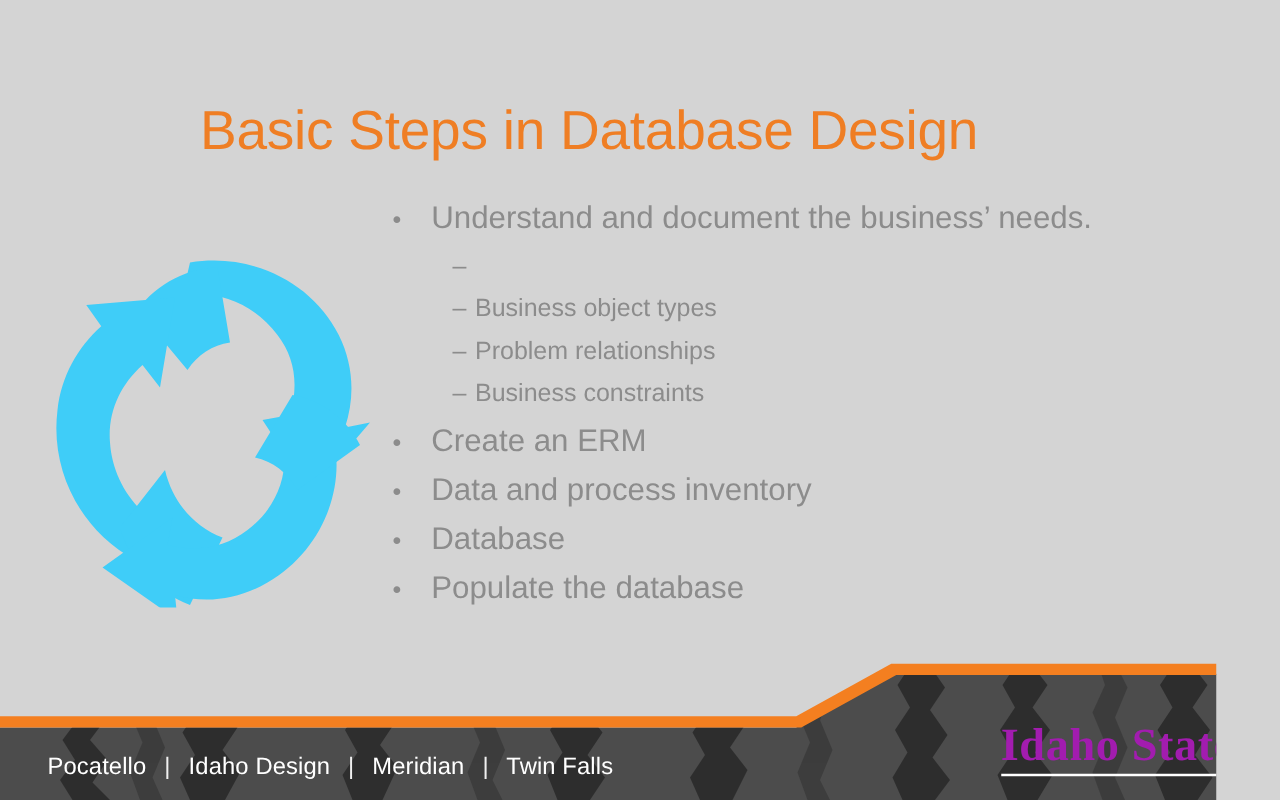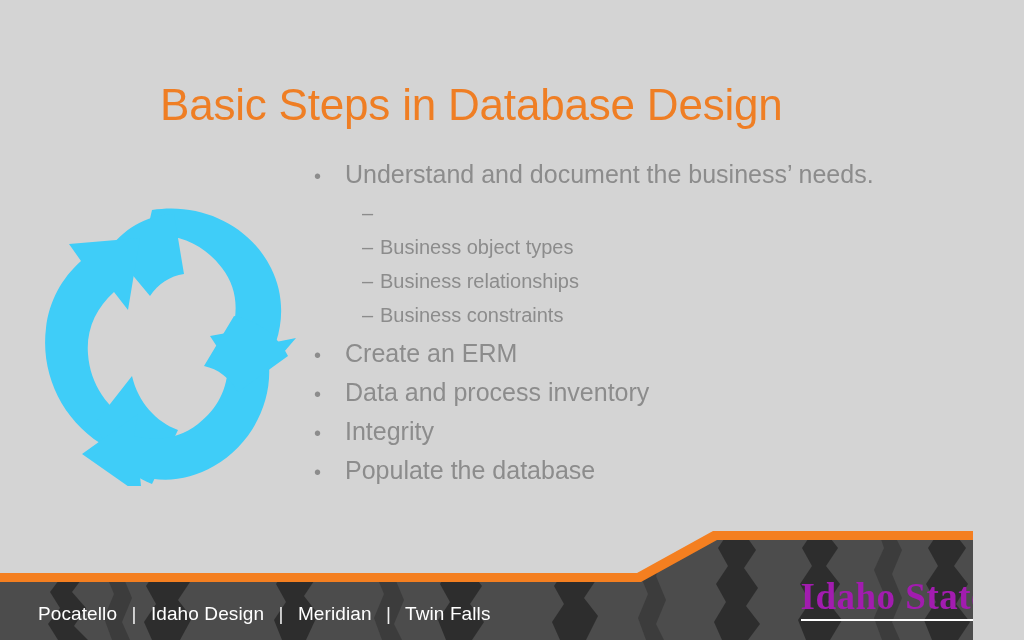--- a/index.html
+++ b/index.html
@@ -220,41 +220,41 @@
     <div class="sub-group">
       <div class="bullet-row level2">
         <span class="bullet-mark">–</span>
       </div>
       <div class="bullet-row level2">
         <span class="bullet-mark">–</span>
         <span class="bullet-text">Business object types</span>
       </div>
       <div class="bullet-row level2">
         <span class="bullet-mark">–</span>
-        <span class="bullet-text">Business relationships</span>
+        <span class="bullet-text">Problem relationships</span>
       </div>
       <div class="bullet-row level2">
         <span class="bullet-mark">–</span>
         <span class="bullet-text">Business constraints</span>
       </div>
     </div>
 
     <div class="bullet-row level1">
       <span class="bullet-mark">•</span>
       <span class="bullet-text">Create an ERM</span>
     </div>
 
     <div class="bullet-row level1">
       <span class="bullet-mark">•</span>
       <span class="bullet-text">Data and process inventory</span>
     </div>
 
     <div class="bullet-row level1">
       <span class="bullet-mark">•</span>
-      <span class="bullet-text">Integrity</span>
+      <span class="bullet-text">Database</span>
     </div>
 
     <div class="bullet-row level1">
       <span class="bullet-mark">•</span>
       <span class="bullet-text">Populate the database</span>
     </div>
 
   </div>
 
   <div class="footer">

